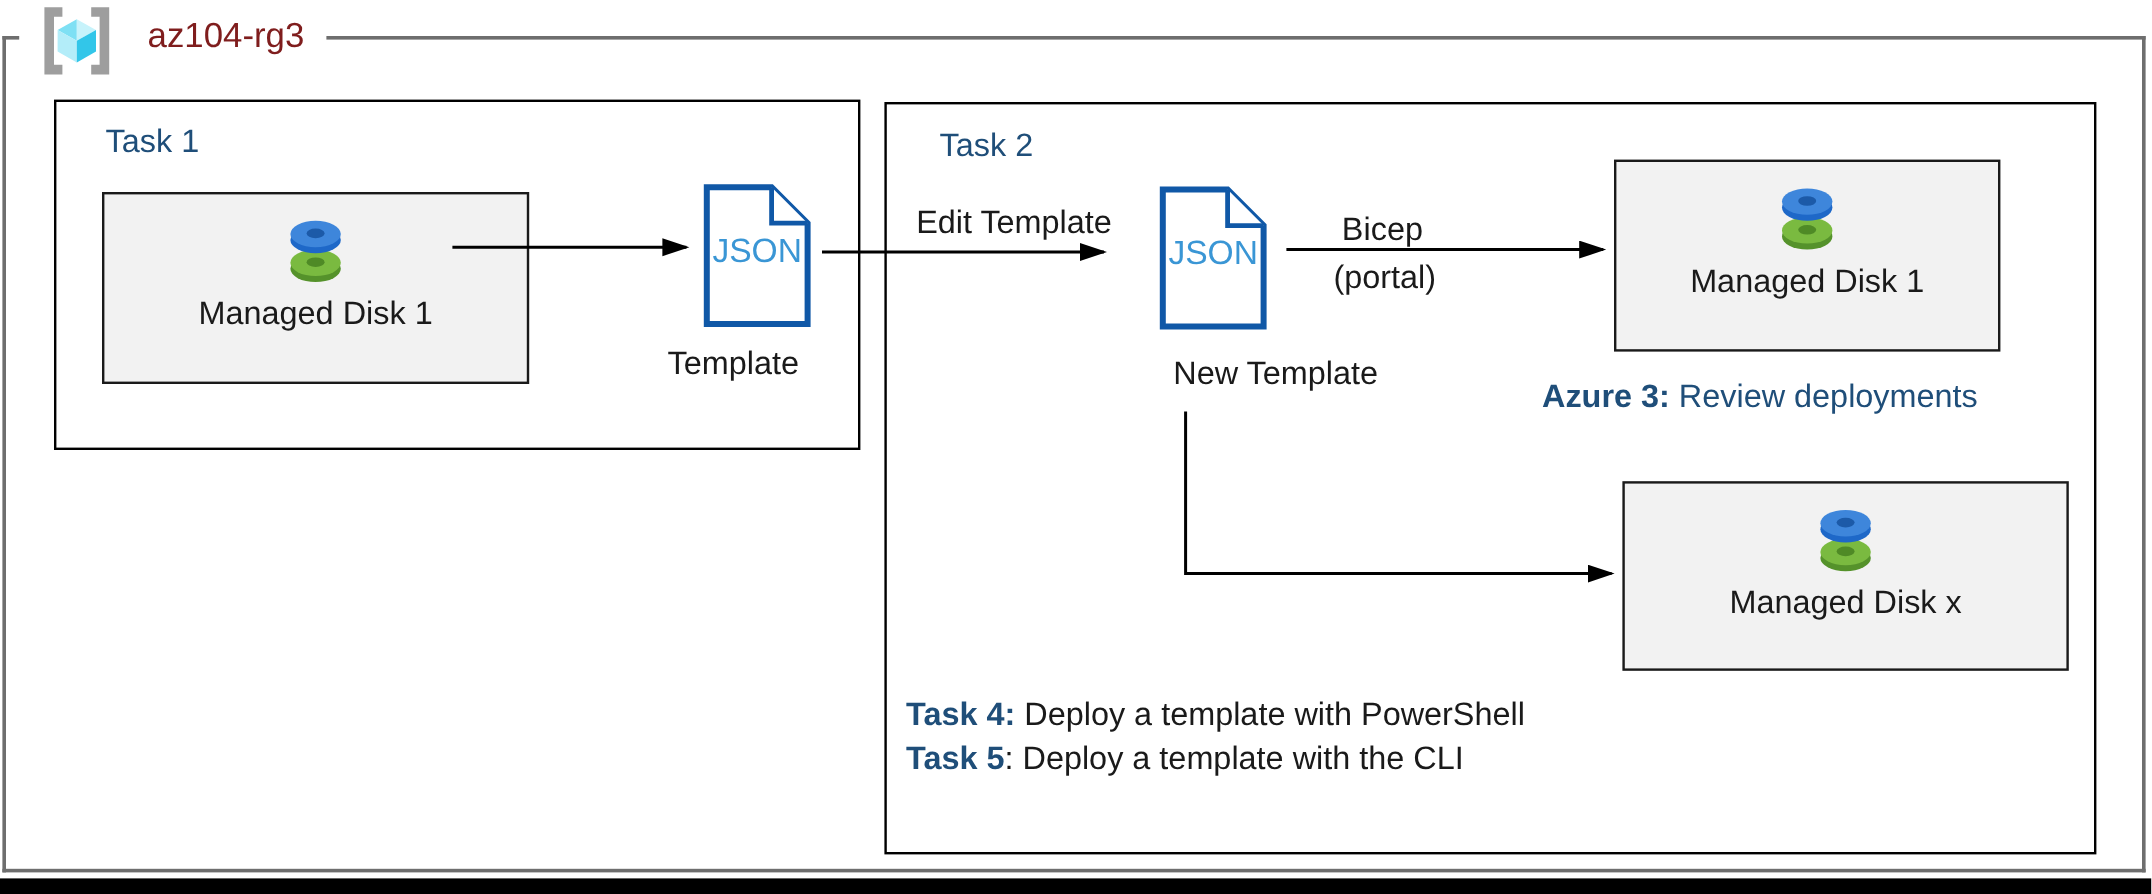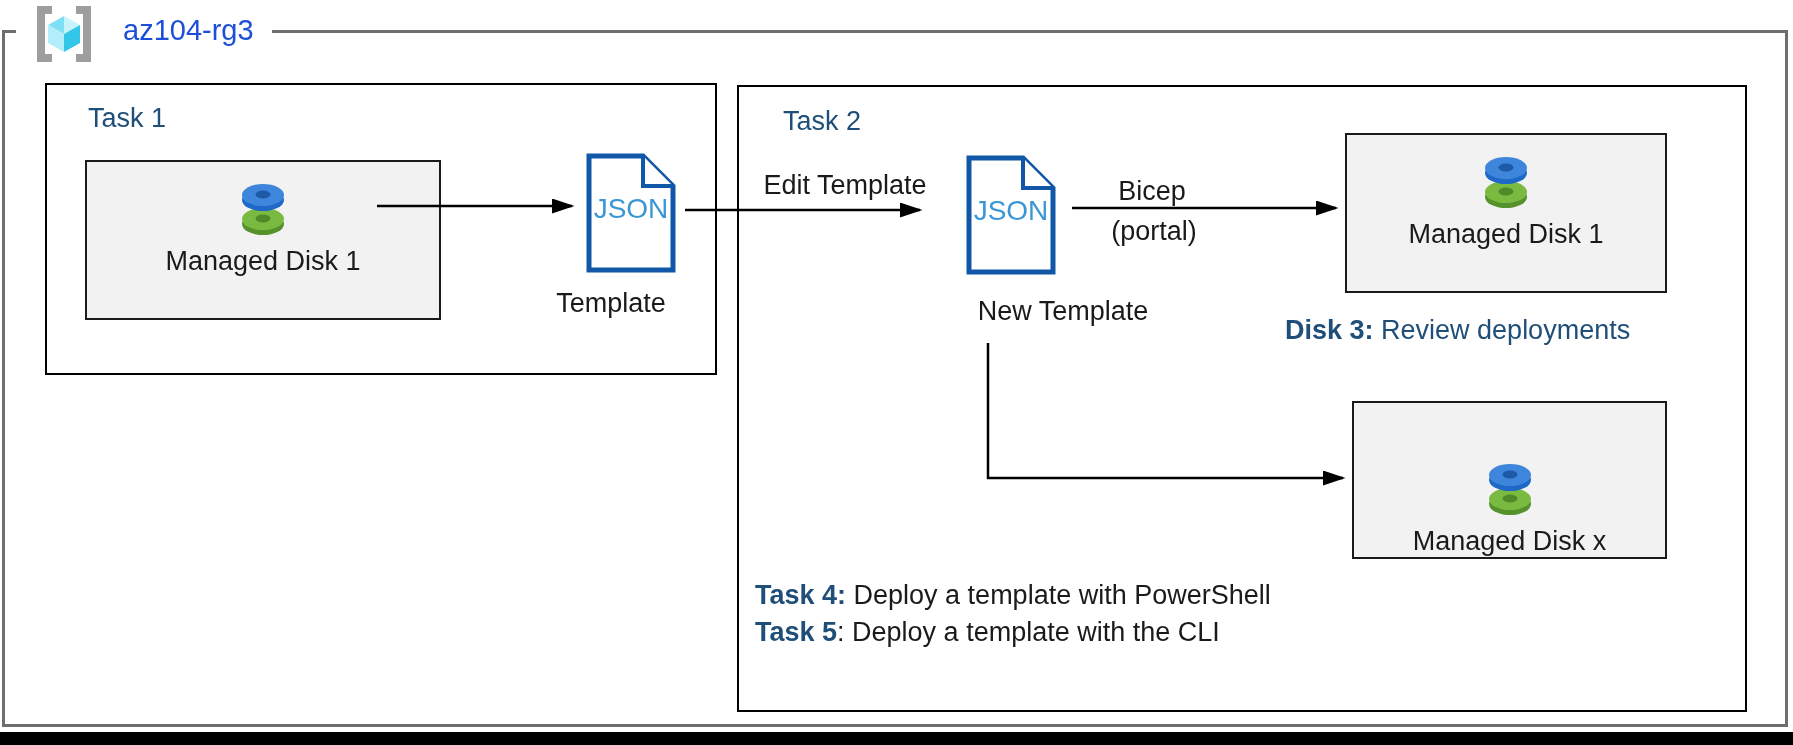--- a/index.html
+++ b/index.html
@@ -15,21 +15,21 @@
   .gray-box{position:absolute;background:#F2F2F2;border:2px solid #1a1a1a;box-sizing:border-box;
             display:flex;flex-direction:column;align-items:center;}
   .gray-box .disk{margin-top:18px;}
   .gray-box .g-label{font-size:27px;color:#1a1a1a;margin-top:8px;white-space:nowrap;}
   
   .lbl{position:absolute;font-size:27px;color:#1a1a1a;white-space:nowrap;}
   .center{transform:translateX(-50%);}
   .navy{color:#1F4E79;}
   .b{font-weight:bold;color:#1F4E79;}
   .tline{position:absolute;font-size:27px;white-space:nowrap;}
-  #rg-label{position:absolute;left:121px;top:14px;font-size:29px;color:#1d4ed8;background:#fff;
+  #rg-label{position:absolute;left:121px;top:14px;font-size:29px;color:#7f1d1d;background:#fff;
             padding:0 14px 4px 2px;white-space:nowrap;}
   #arrow-layer{position:absolute;left:0;top:0;z-index:5;pointer-events:none;}
   .layer2{z-index:2;} .layer3{z-index:6;}
   #bottom-bar{position:absolute;left:0;top:732px;width:1793px;height:13px;background:#000;}
 </style>
 </head>
 <body>
 
 <div id="canvas">
 
@@ -100,24 +100,24 @@
       <ellipse cx="23" cy="39" rx="21" ry="11" fill="#7ABA40"></ellipse>
       <ellipse cx="23" cy="38.5" rx="7.5" ry="4" fill="#4F8A26"></ellipse>
       <ellipse cx="23" cy="20" rx="21" ry="11" fill="#1E68C8"></ellipse>
       <ellipse cx="23" cy="15" rx="21" ry="11" fill="#3E86DB"></ellipse>
       <ellipse cx="23" cy="14.5" rx="7.5" ry="4" fill="#1C5AA8"></ellipse>
     </svg>
     <div class="g-label">Managed Disk 1</div>
   </div>
 
   <div class="tline navy" style="left:1285px;top:315px;">
-    <span class="b">Disk 3:</span><span> Review deployments</span>
+    <span class="b">Azure 3:</span><span> Review deployments</span>
   </div>
 
-  <div class="gray-box layer2" style="left:1352px;top:401px;width:315px;height:158px;justify-content:flex-end;">
+  <div class="gray-box layer2" style="left:1352px;top:401px;width:372px;height:158px;">
     <svg class="disk" width="46" height="58" viewBox="0 0 46 58">
       <ellipse cx="23" cy="44" rx="21" ry="11" fill="#55922B"></ellipse>
       <ellipse cx="23" cy="39" rx="21" ry="11" fill="#7ABA40"></ellipse>
       <ellipse cx="23" cy="38.5" rx="7.5" ry="4" fill="#4F8A26"></ellipse>
       <ellipse cx="23" cy="20" rx="21" ry="11" fill="#1E68C8"></ellipse>
       <ellipse cx="23" cy="15" rx="21" ry="11" fill="#3E86DB"></ellipse>
       <ellipse cx="23" cy="14.5" rx="7.5" ry="4" fill="#1C5AA8"></ellipse>
     </svg>
     <div class="g-label">Managed Disk x</div>
   </div>

